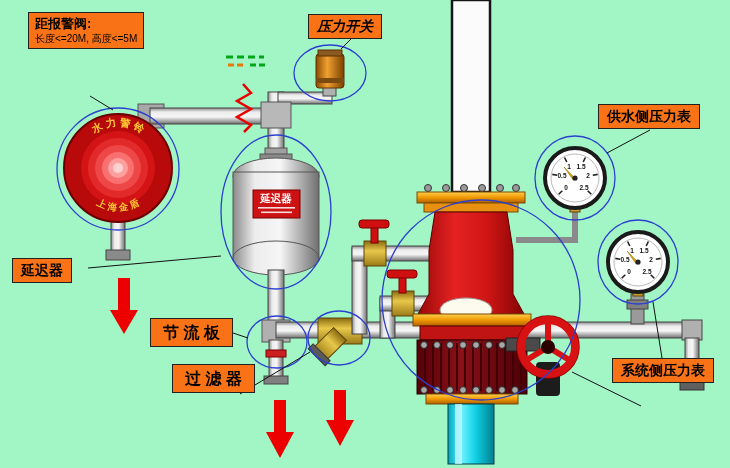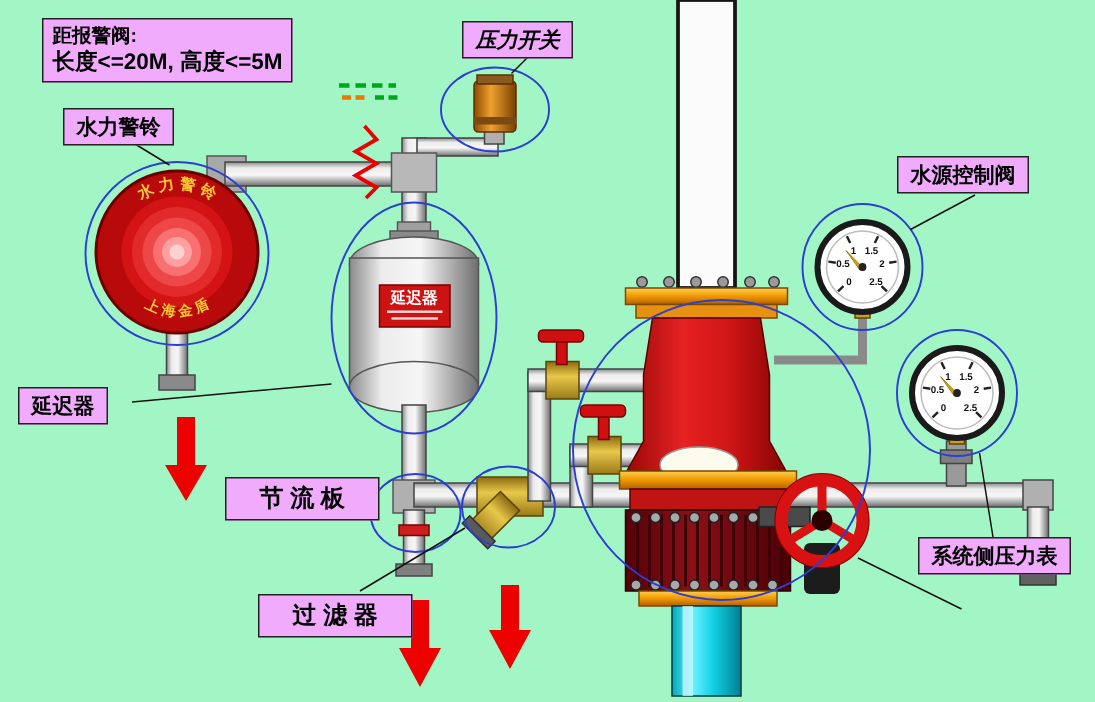--- a/index.html
+++ b/index.html
@@ -6,40 +6,40 @@
   .stage{
     position:relative;
     width:730px;height:468px;
     background:#a2f6c6;
     overflow:hidden;
     font-family:"Liberation Sans",sans-serif;
   }
   .stage svg{position:absolute;left:0;top:0;}
   .tag{
     position:absolute;
-    background:#f0abfc;
+    background:#f97316;
     border:1px solid #222;
     color:#000;
     font-weight:bold;
     font-size:14px;
     line-height:1.2;
     padding:3px 8px;
     white-space:nowrap;
     z-index:5;
   }
-  .tag.big{font-size:16px;padding:4px 22px;}
+  .tag.big{font-size:16px;padding:4px 12px;}
   .callout{left:28px;top:12px;padding:3px 6px;}
   .callout-title{font-size:13px;font-weight:bold;}
-  .callout-sub{font-size:15px;font-weight:bold;margin-top:1px;}
+  .callout-sub{font-size:10px;font-weight:normal;margin-top:1px;}
   .t-bell{left:42px;top:72px;}
   .t-switch{left:308px;top:14px;font-style:italic;}
   .t-sysgauge{left:598px;top:104px;}
   .t-delay{left:12px;top:258px;}
   .t-throttle{left:150px;top:318px;}
-  .t-filter{left:172px;top:396px;text-align:center;}
+  .t-filter{left:172px;top:364px;text-align:center;}
   .t-supgauge{left:612px;top:358px;}
   .t-ctrlvalve{left:592px;top:404px;}
   svg text{font-family:"Liberation Sans",sans-serif;}
 </style>
 </head>
 <body>
 
 <div class="stage">
 
 <svg width="730" height="468" viewBox="0 0 730 468">
@@ -294,21 +294,20 @@
   </g>
 
   <path d="M 90 96 L 113 110 M 352 38 L 341 49 M 88 268 L 221 256 M 230 332 L 248 338 M 240 394 L 310 352 M 650 130 L 607 153 M 662 358 L 653 302 M 641 406 L 572 372" fill="none" stroke="#111" stroke-width="1"></path>
 </svg>
 
 <div class="tag callout">
   <div class="callout-title">距报警阀:</div>
   <div class="callout-sub">长度&lt;=20M, 高度&lt;=5M</div>
 </div>
 
-<div class="tag t-bell">水力警铃</div>
 <div class="tag t-switch">压力开关</div>
-<div class="tag t-sysgauge">水源控制阀</div>
+<div class="tag t-sysgauge">供水侧压力表</div>
 <div class="tag t-delay">延迟器</div>
 <div class="tag big t-throttle">节 流 板</div>
 <div class="tag big t-filter">过 滤 器</div>
 <div class="tag t-supgauge">系统侧压力表</div>
 
 </div>
 
 </body></html>

